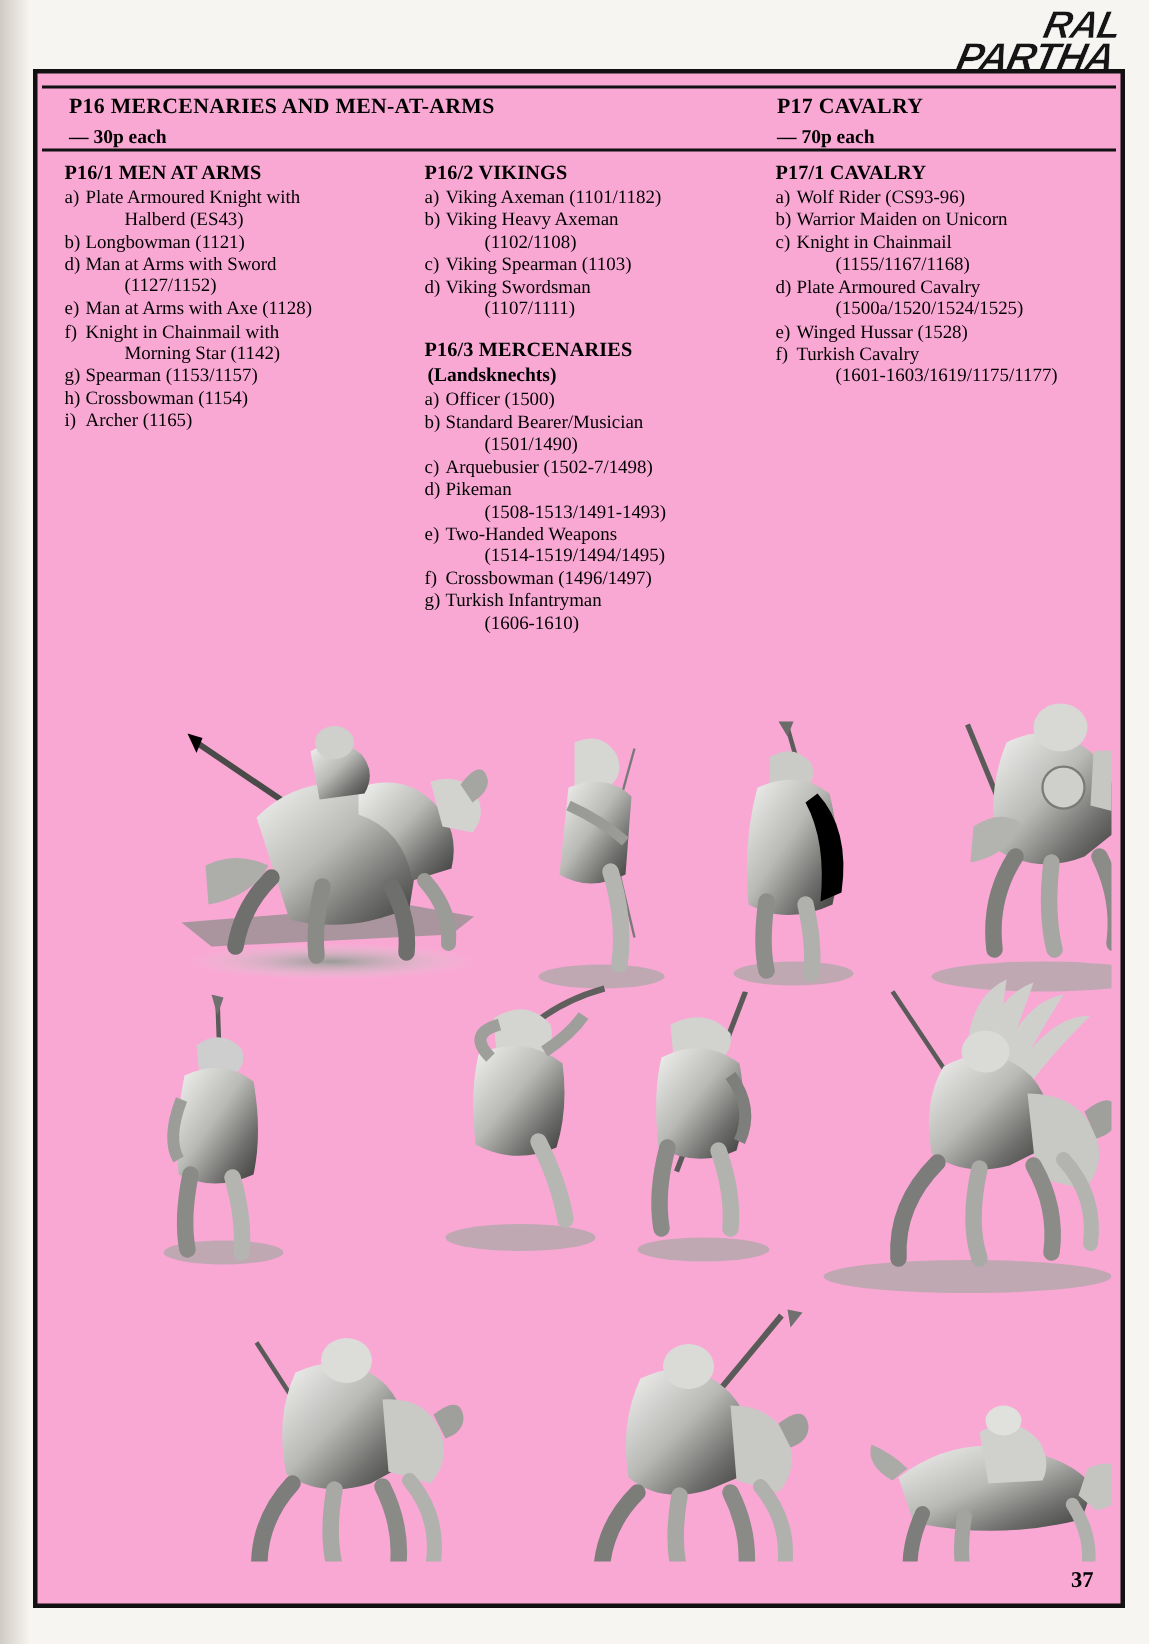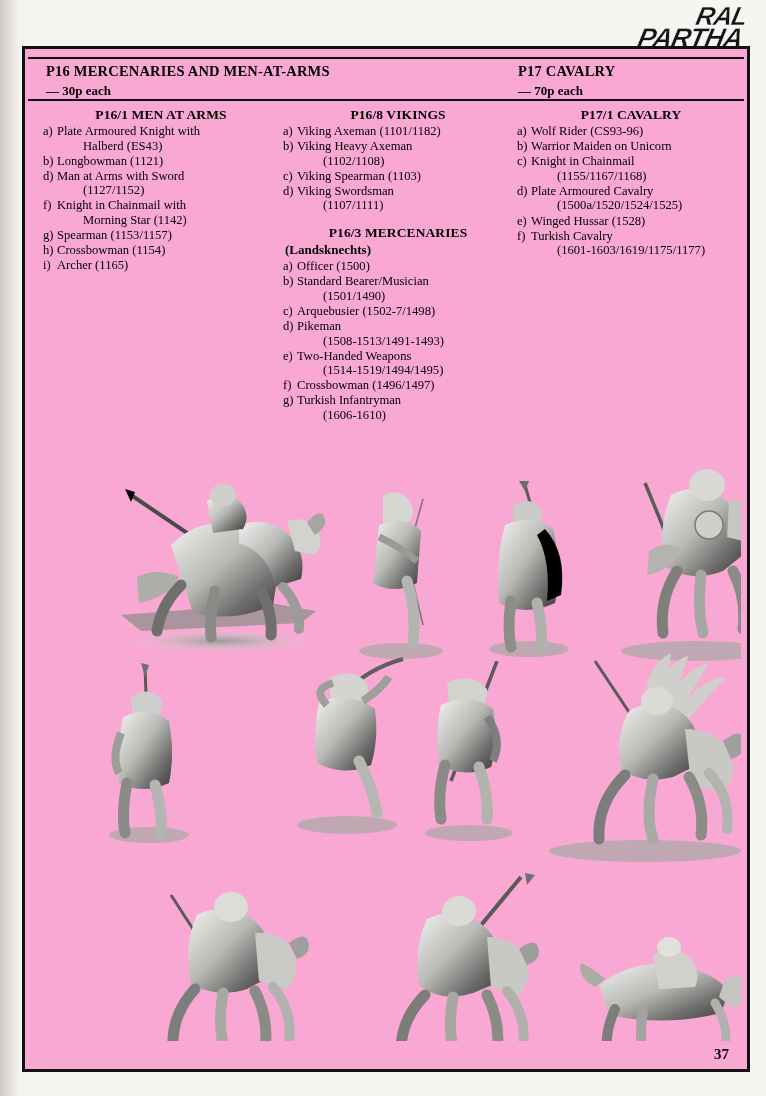--- a/index.html
+++ b/index.html
@@ -106,21 +106,20 @@
   }
   .col-1 { left: 18px;  width: 236px; }
   .col-2 { left: 258px; width: 230px; }
   .col-3 { left: 492px; width: 228px; }
 
   .grp-title {
     font-weight: bold;
     font-size: 13.5px;
     margin: 0 0 1px 0;
     letter-spacing: 0.1px;
-    text-align: center;
   }
   .grp-sub {
     font-weight: bold;
     font-size: 13px;
     margin: 0 0 1px 2px;
   }
   ul.items {
     list-style: none;
     margin: 0 0 12px 0;
     padding: 0;
@@ -201,29 +200,30 @@
   </div>
 
   <div class="cols">
 
     <div class="col col-1">
       <div class="grp-title">P16/1 MEN AT ARMS</div>
       <ul class="items">
         <li><span class="lt">a)</span><span>Plate Armoured Knight with</span><span class="cont">Halberd (ES43)</span></li>
         <li><span class="lt">b)</span><span>Longbowman (1121)</span></li>
         <li><span class="lt">d)</span><span>Man at Arms with Sword</span><span class="cont">(1127/1152)</span></li>
+        <li><span class="lt">e)</span><span>Man at Arms with Axe (1128)</span></li>
         <li><span class="lt">f)</span><span>Knight in Chainmail with</span><span class="cont">Morning Star (1142)</span></li>
         <li><span class="lt">g)</span><span>Spearman (1153/1157)</span></li>
         <li><span class="lt">h)</span><span>Crossbowman (1154)</span></li>
         <li><span class="lt">i)</span><span>Archer (1165)</span></li>
       </ul>
     </div>
 
     <div class="col col-2">
-      <div class="grp-title">P16/8 VIKINGS</div>
+      <div class="grp-title">P16/2 VIKINGS</div>
       <ul class="items">
         <li><span class="lt">a)</span><span>Viking  Axeman  (1101/1182)</span></li>
         <li><span class="lt">b)</span><span>Viking Heavy Axeman</span><span class="cont">(1102/1108)</span></li>
         <li><span class="lt">c)</span><span>Viking Spearman (1103)</span></li>
         <li><span class="lt">d)</span><span>Viking Swordsman</span><span class="cont">(1107/1111)</span></li>
       </ul>
 
       <div class="grp-title">P16/3 MERCENARIES</div>
       <div class="grp-sub">(Landsknechts)</div>
       <ul class="items">

